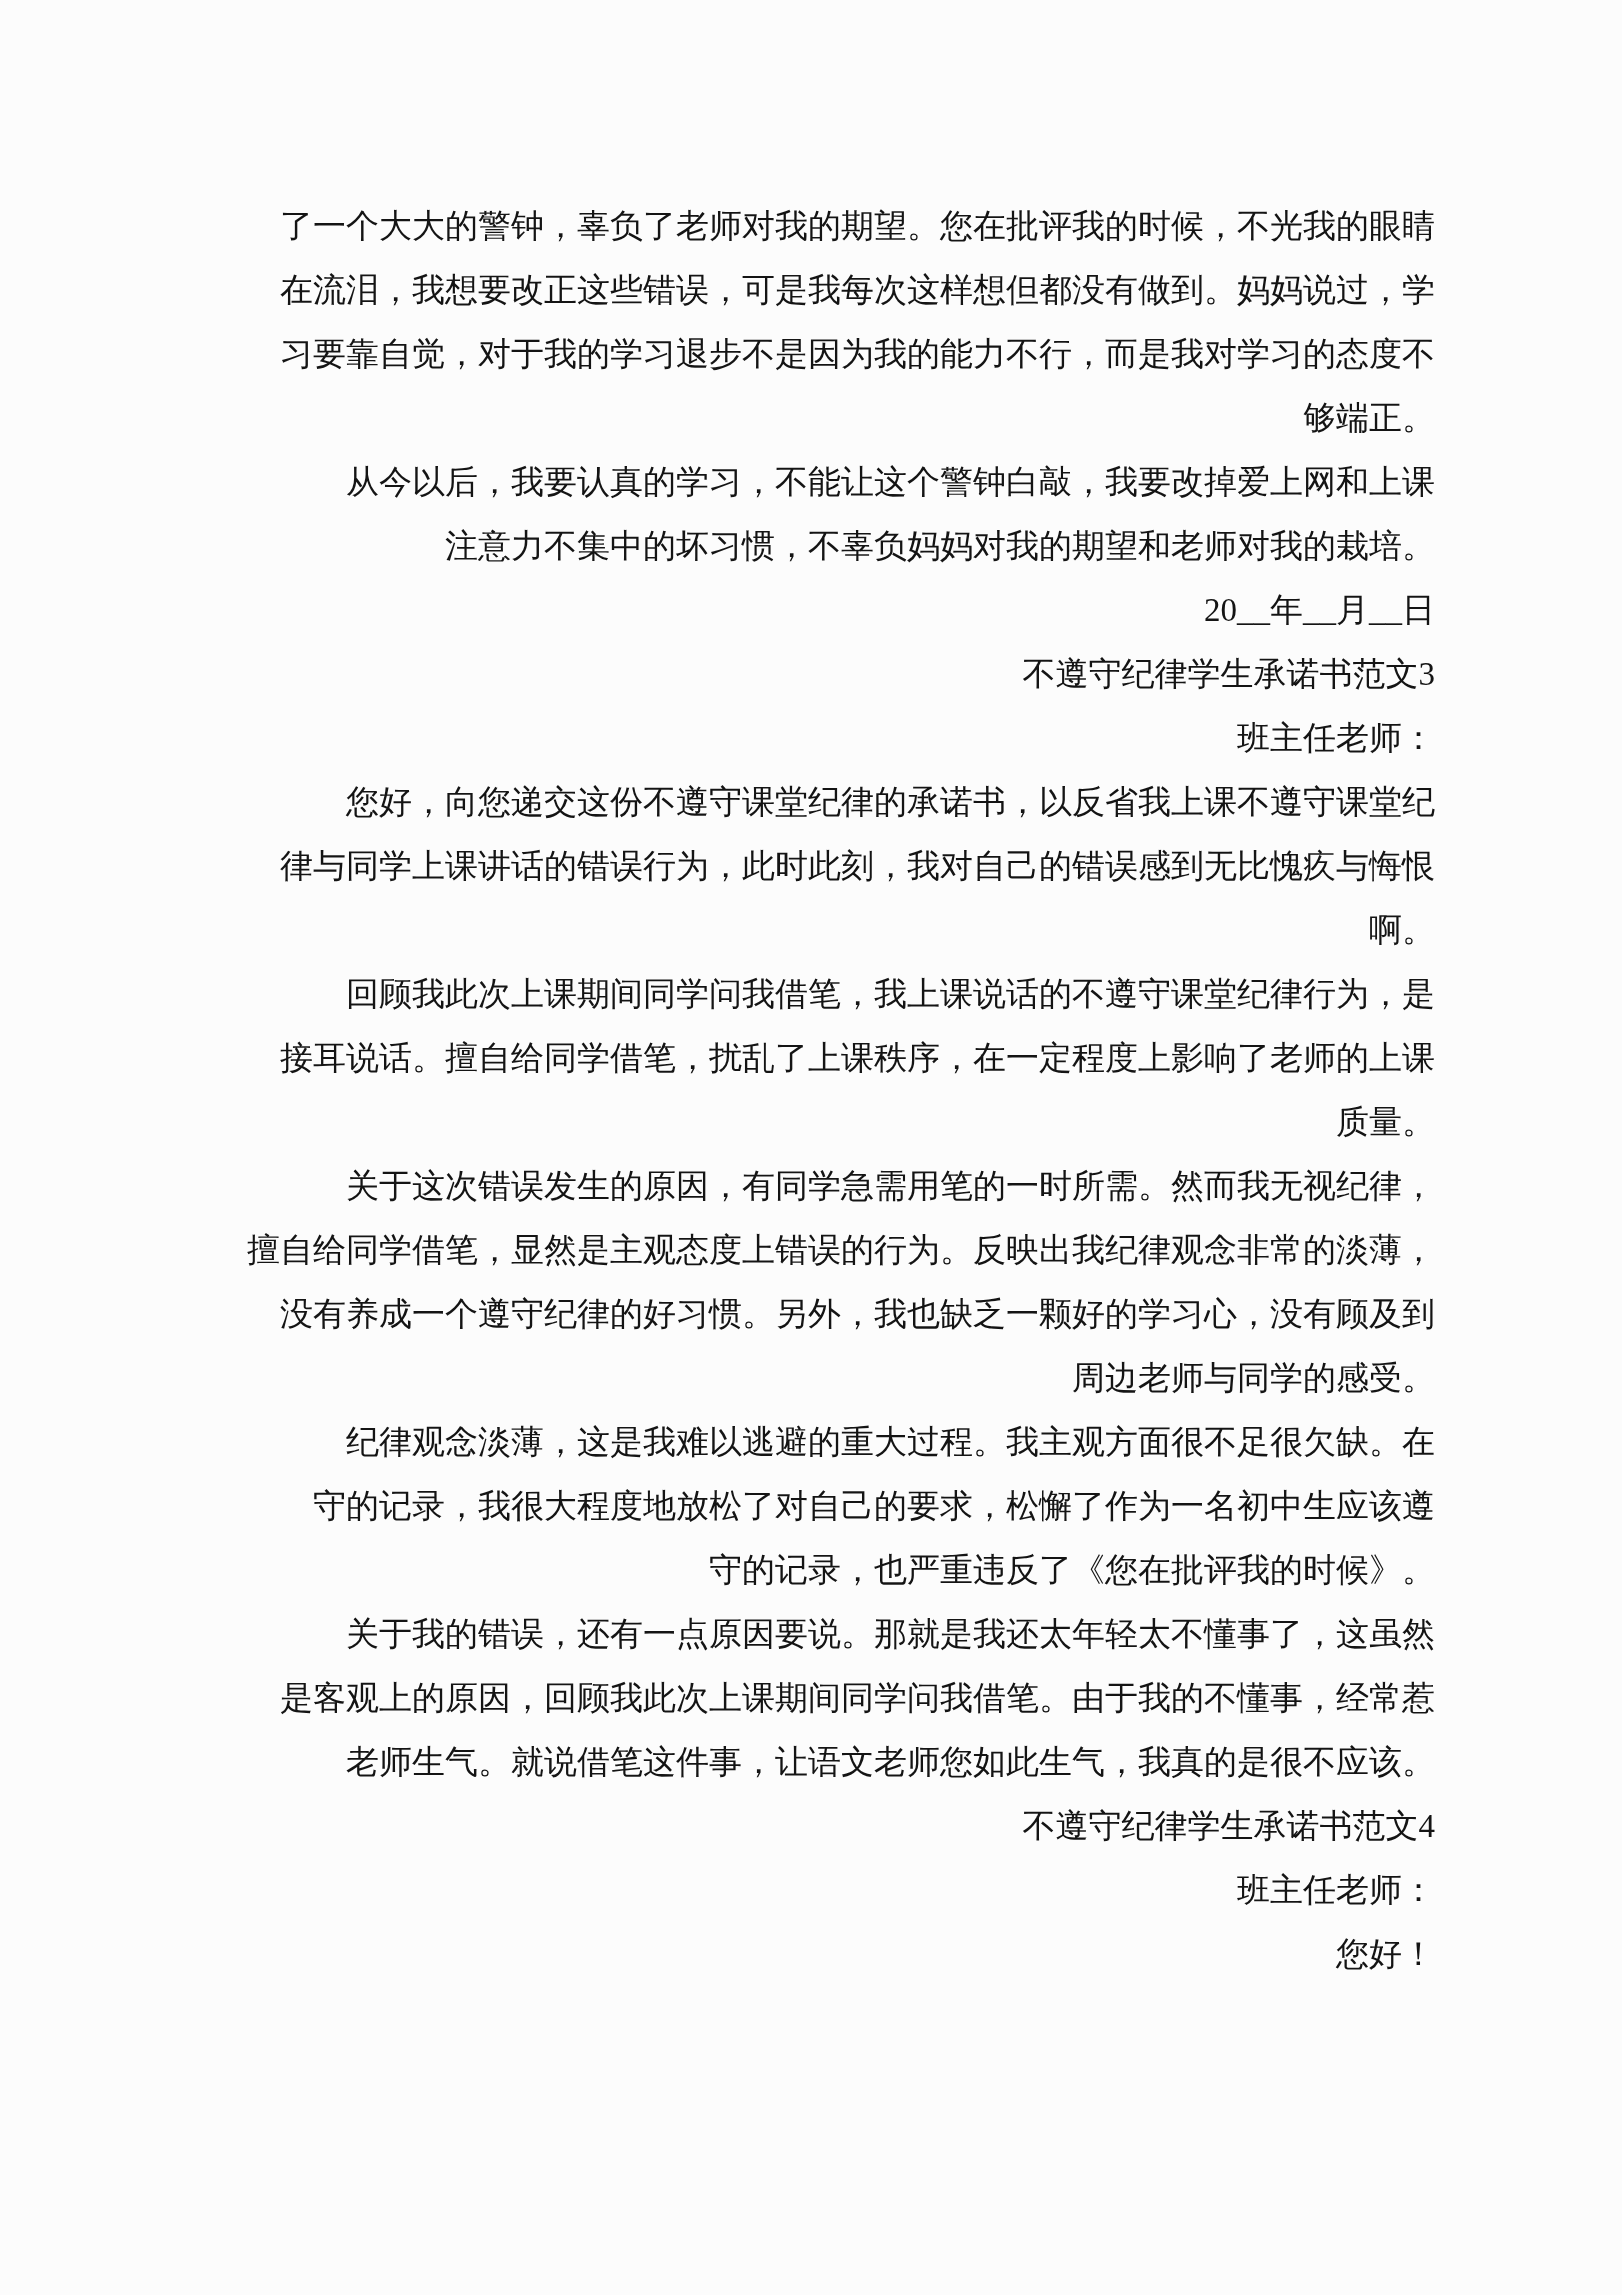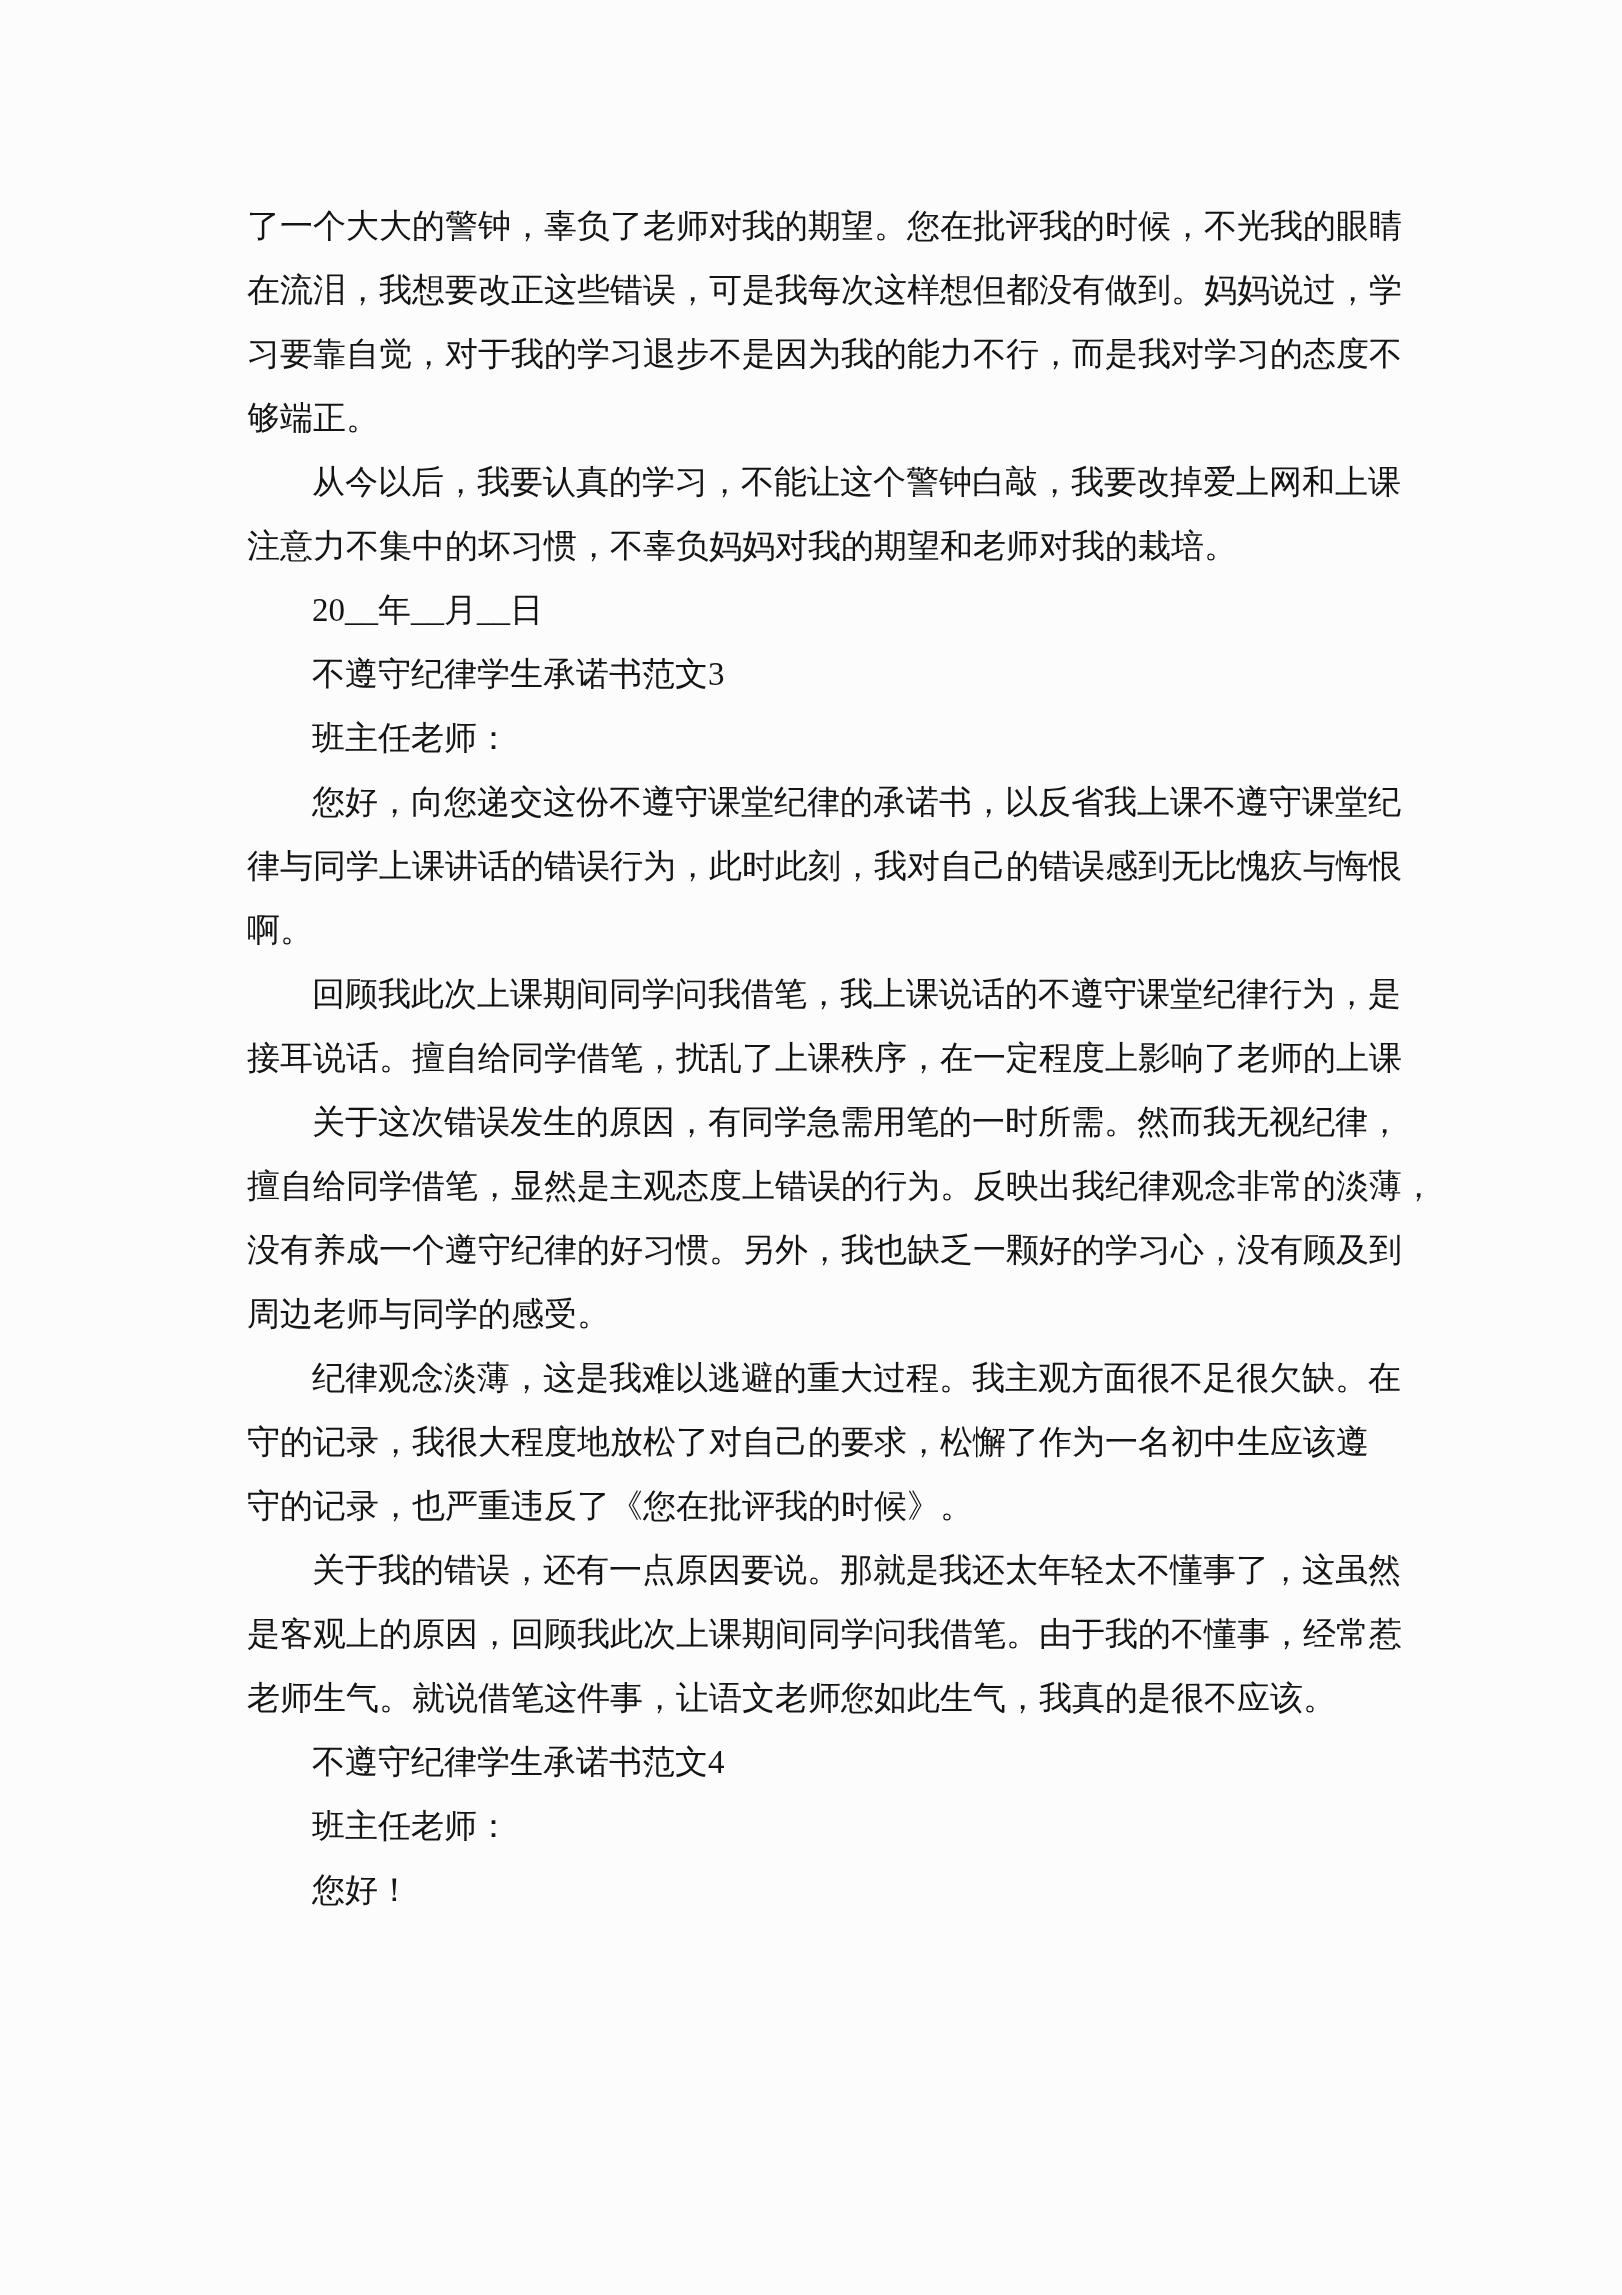--- a/index.html
+++ b/index.html
@@ -11,20 +11,21 @@
     height: 2295px;
     background: #fcfcfc;
   }
   .page {
     position: relative;
     width: 1623px;
     height: 2176px;
     background: #fcfcfc;
     overflow: hidden;
     font-family: "Liberation Serif", "DejaVu Serif", serif;
+    text-align: right;
   }
   .doc-body {
     position: absolute;
     left: 247px;
     top: 194px;
     font-size: 33px;
     line-height: 64px;
     color: #141414;
   }
   .line {
@@ -48,20 +49,21 @@
       <div class="line indent">从今以后，我要认真的学习，不能让这个警钟白敲，我要改掉爱上网和上课</div>
       <div class="line">注意力不集中的坏习惯，不辜负妈妈对我的期望和老师对我的栽培。</div>
       <div class="line indent">20__年__月__日</div>
       <div class="line indent">不遵守纪律学生承诺书范文3</div>
       <div class="line indent">班主任老师：</div>
       <div class="line indent">您好，向您递交这份不遵守课堂纪律的承诺书，以反省我上课不遵守课堂纪</div>
       <div class="line">律与同学上课讲话的错误行为，此时此刻，我对自己的错误感到无比愧疚与悔恨</div>
       <div class="line">啊。</div>
       <div class="line indent">回顾我此次上课期间同学问我借笔，我上课说话的不遵守课堂纪律行为，是</div>
       <div class="line">接耳说话。擅自给同学借笔，扰乱了上课秩序，在一定程度上影响了老师的上课</div>
+      <div class="line">质量。</div>
       <div class="line indent">关于这次错误发生的原因，有同学急需用笔的一时所需。然而我无视纪律，</div>
       <div class="line">擅自给同学借笔，显然是主观态度上错误的行为。反映出我纪律观念非常的淡薄，</div>
       <div class="line">没有养成一个遵守纪律的好习惯。另外，我也缺乏一颗好的学习心，没有顾及到</div>
       <div class="line">周边老师与同学的感受。</div>
       <div class="line indent">纪律观念淡薄，这是我难以逃避的重大过程。我主观方面很不足很欠缺。在</div>
       <div class="line">守的记录，我很大程度地放松了对自己的要求，松懈了作为一名初中生应该遵</div>
       <div class="line">守的记录，也严重违反了《您在批评我的时候》。</div>
       <div class="line indent">关于我的错误，还有一点原因要说。那就是我还太年轻太不懂事了，这虽然</div>
       <div class="line">是客观上的原因，回顾我此次上课期间同学问我借笔。由于我的不懂事，经常惹</div>
       <div class="line">老师生气。就说借笔这件事，让语文老师您如此生气，我真的是很不应该。</div>

